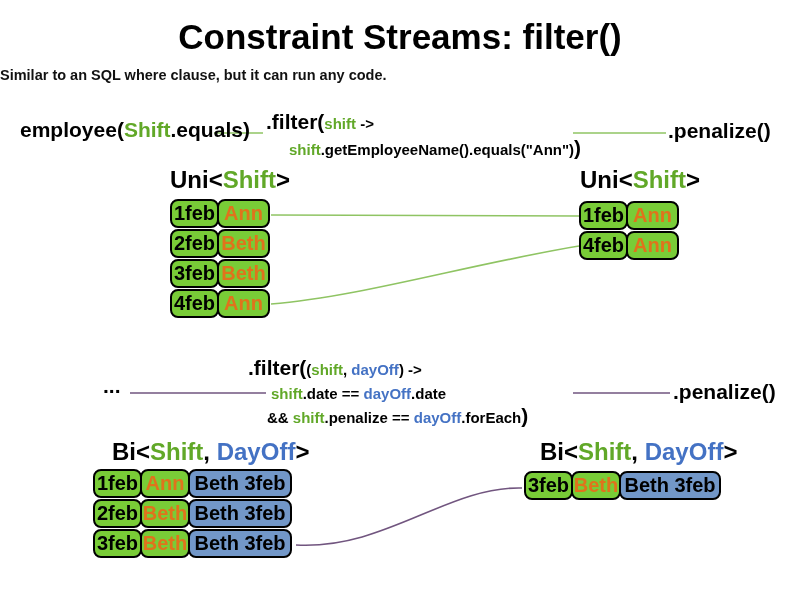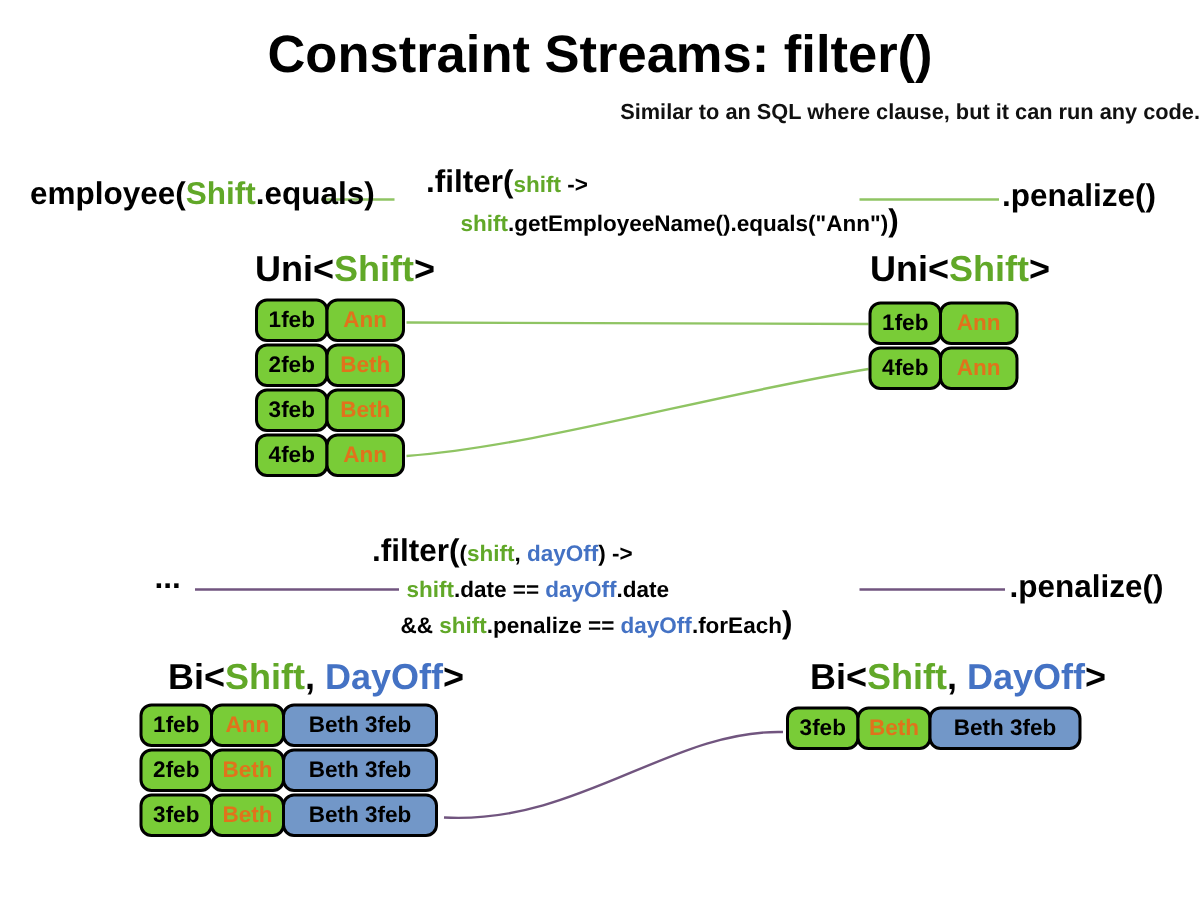--- a/index.html
+++ b/index.html
@@ -2,41 +2,41 @@
 <html style="--cell-green: #79CC37; --cell-blue: #7297C8; --code-green: #61A828; --code-blue: #4472C4; --employee-orange: #E0731C; --line-green: #8FC463; --line-purple: #71557F;"><head>
 <meta charset="utf-8">
 <style>
   html,body{margin:0;padding:0;background:#fff;}
   .canvas{
     position:relative;width:800px;height:600px;background:#ffffff;overflow:hidden;
     font-family:"Liberation Sans", sans-serif;color:#000;font-weight:bold;
   }
   .abs{position:absolute;}
   .title{left:0;right:0;top:17px;text-align:center;font-size:35px;color:#000;}
-  .subtitle{left:0;right:0;top:67px;text-align:right;font-size:14.5px;color:#111;}
+  .subtitle{left:0;right:0;top:67px;text-align:left;font-size:14.5px;color:#111;}
 
   
   .code-lg{font-size:21px;color:#000;white-space:nowrap;}
   .code-sm{font-size:15px;color:#000;white-space:nowrap;}
   .tok-green{color:var(--code-green);}
   .tok-blue{color:var(--code-blue);}
   .code-block{line-height:26px;}
   .code-block .indent1{padding-left:23px;line-height:22px;}
   .code-block .indent2{padding-left:19px;line-height:22px;}
 
   
   .stream-type{font-size:24px;color:#000;white-space:nowrap;}
 
   
   .tbl{display:flex;flex-direction:column;}
   .row{display:flex;margin-bottom:1px;}
   .cell{
     box-sizing:border-box;height:29px;border:2px solid #000;border-radius:8px;
     display:flex;align-items:center;justify-content:center;
-    font-size:15px;white-space:nowrap;
+    font-size:20px;white-space:nowrap;
   }
   .cell-green{background:var(--cell-green);}
   .cell-blue{background:var(--cell-blue);}
   .cell+.cell{margin-left:-2px;}
   .w-date{width:49px;}
   .w-name{width:53px;}
   .w-name-sm{width:50px;}
   .w-pair{width:104px;}
   .w-pair-sm{width:102px;}
   .name-txt{color:var(--employee-orange);}
@@ -58,21 +58,21 @@
     <path class="ln-purple" d="M130 393 H266"></path>
     <path class="ln-purple" d="M573 393 H670"></path>
     <path class="ln-purple" d="M296 545 C385 550 448 486 522 488"></path>
   </svg>
 
   <div class="abs title">Constraint Streams: filter()</div>
   <div class="abs subtitle">Similar to an SQL where clause, but it can run any code.</div>
 
   <div class="abs code-lg" style="left:20px;top:118px;"><span>employee(</span><span class="tok-green">Shift</span><span>.equals)</span></div>
 
-  <div class="abs code-block" style="left:284px;top:109px;">
+  <div class="abs code-block" style="left:266px;top:109px;">
     <div><span class="code-lg">.filter(</span><span class="code-sm tok-green">shift</span><span class="code-sm"> -&gt;</span></div>
     <div class="indent1"><span class="code-sm tok-green">shift</span><span class="code-sm">.getEmployeeName().equals("Ann")</span><span class="code-lg">)</span></div>
   </div>
 
   <div class="abs code-lg" style="left:668px;top:119px;">.penalize()</div>
 
   <div class="abs stream-type" style="left:170px;top:166px;"><span>Uni&lt;</span><span class="tok-green">Shift</span><span>&gt;</span></div>
 
   <div class="abs tbl" style="left:170px;top:199px;">
     <div class="row">

